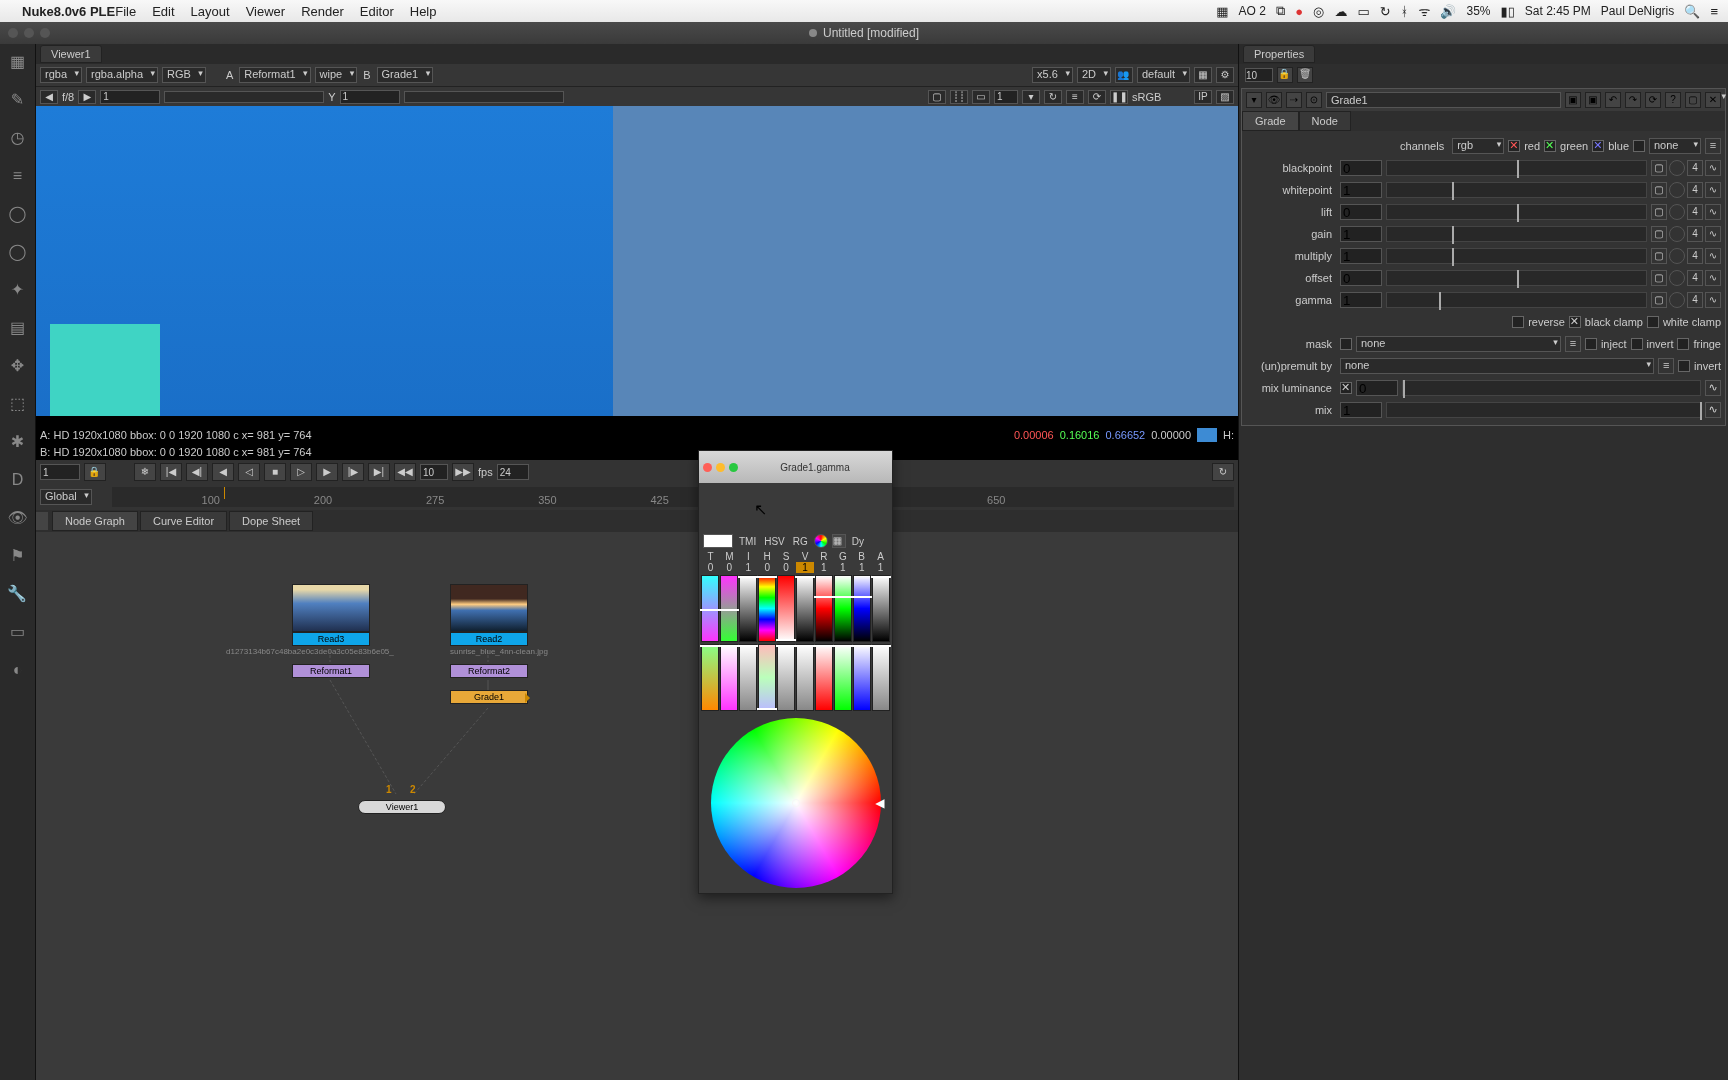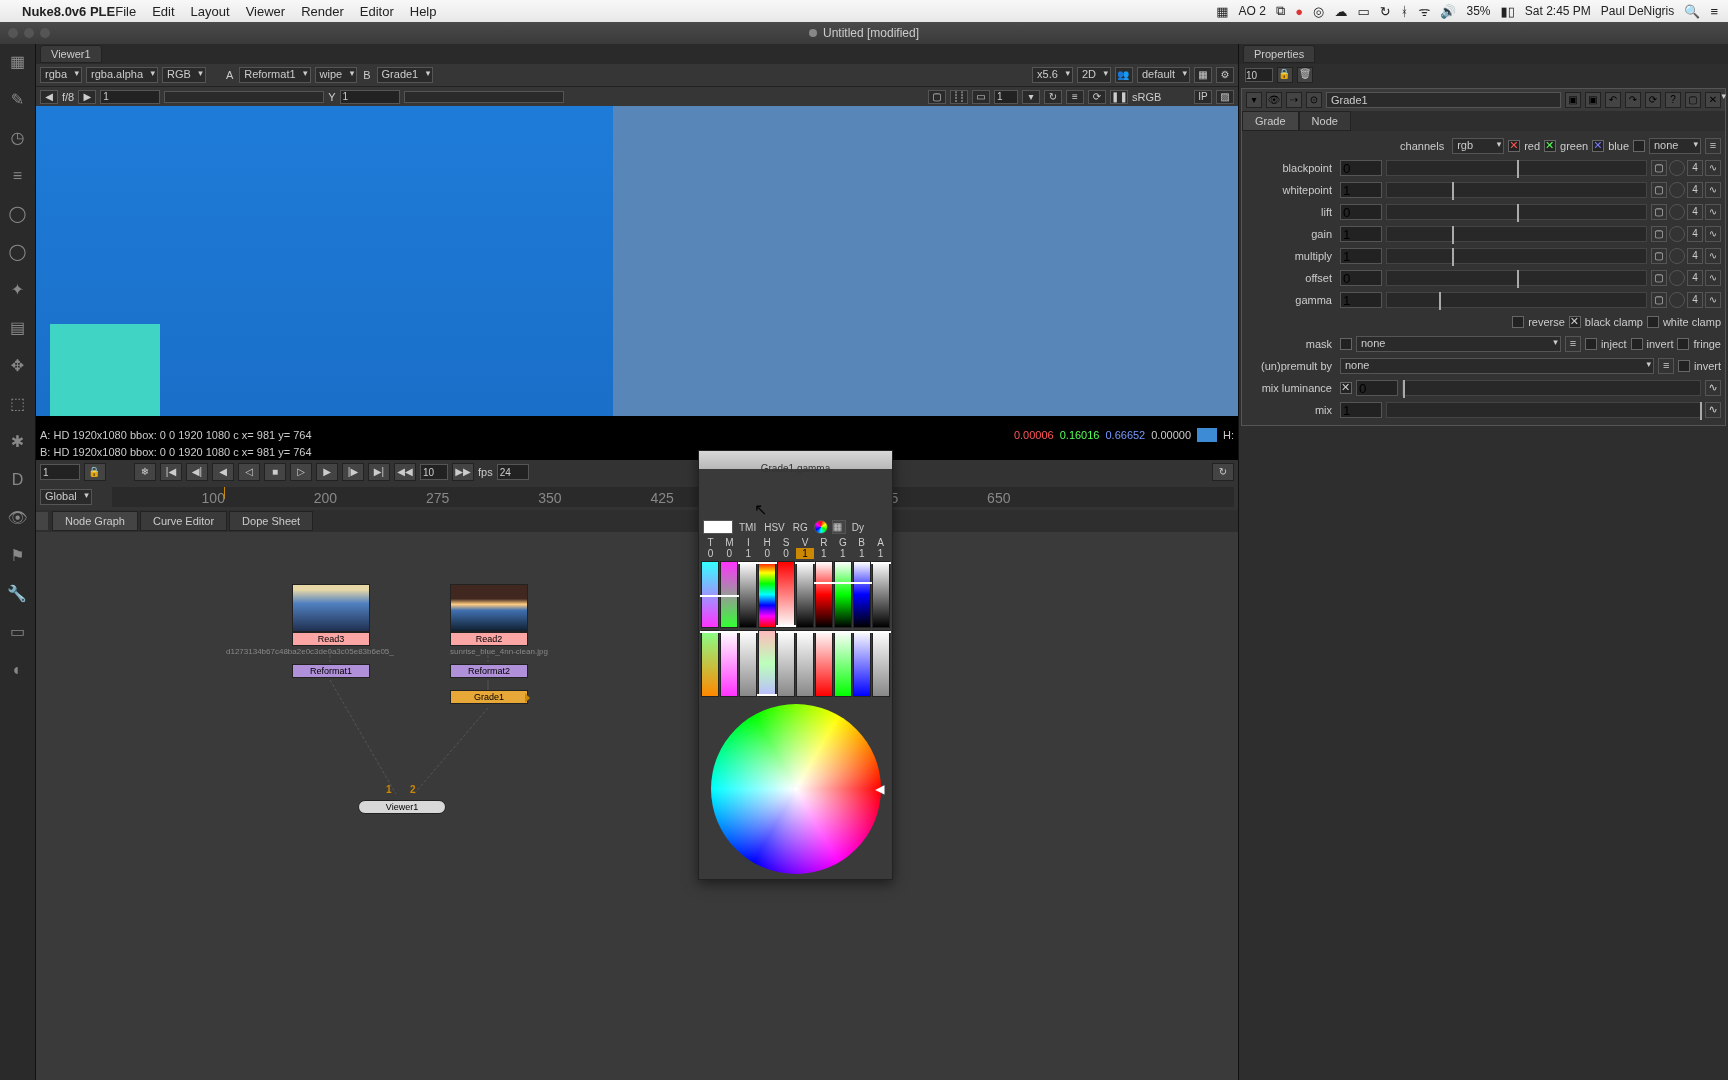--- a/index.html
+++ b/index.html
@@ -55,34 +55,34 @@
 .pixel-info .a { color: #ccc; }
 .pixel-info .swatch { width: 20px; height: 14px; background: #3d8bd4; }
 
 .playbar { height: 24px; background: #333; display: flex; align-items: center; padding: 0 4px; gap: 4px; }
 .playbar input { width: 40px; background: #222; color: #ccc; border: 1px solid #555; height: 16px; font-size: 10px; padding: 0 2px; }
 .playbar .btn { width: 22px; height: 18px; background: #444; border: 1px solid #222; color: #ccc; font-size: 10px; text-align: center; line-height: 16px; }
 .playbar .lbl { font-size: 11px; color: #ccc; }
 
 .timeline { height: 26px; background: #333; display: flex; align-items: center; padding: 0 4px; gap: 20px; position: relative; }
 .timeline .fake-select { background: #2a2a2a; color: #ccc; border: 1px solid #555; font-size: 11px; height: 16px; padding: 0 14px 0 4px; position: relative; }
-.timeline-track { flex: 1; height: 20px; background: #2a2a2a; position: relative; color: #888; font-size: 14px; }
+.timeline-track { flex: 1; height: 20px; background: #2a2a2a; position: relative; color: #888; font-size: 11px; }
 .timeline-track .marker { position: absolute; top: 0; left: 10%; width: 1px; height: 12px; background: #c80; }
 .timeline-track .tick { position: absolute; bottom: 1px; }
 
 .graph-tabs { height: 22px; background: #2e2e2e; display: flex; align-items: center; font-size: 11px; color: #ccc; }
 .graph-tabs .gtab { padding: 3px 12px; background: #3a3a3a; border: 1px solid #222; margin-right: 2px; }
 .graph-tabs .gtab.active { background: #444; }
 
 .node-graph { flex: 1; background: #3a3a3a; position: relative; }
 .node { position: absolute; font-size: 9px; text-align: center; }
 .read-node { width: 78px; }
 .read-node .thumb { width: 78px; height: 48px; background: linear-gradient(#e8d8a8 10%,#5080c0 40%,#203050); border: 1px solid #222; }
 .read-node .thumb.sunrise { background: linear-gradient(#402820 30%,#ffcc80 42%,#4070b0 55%,#102030); }
-.read-node .lbl { background: #fca5a5; color: #000; padding: 1px; border: 1px solid #222; }
+.read-node .lbl { background: #0ea5e9; color: #000; padding: 1px; border: 1px solid #222; }
 .reformat-node { width: 78px; background: #b090d8; border: 1px solid #222; padding: 1px; color: #000; }
 .grade-node { width: 78px; background: #e8a838; border: 1px solid #222; padding: 1px; color: #000; position: relative; }
 .grade-node::after { content: ""; position: absolute; right: -8px; top: 2px; border: 5px solid transparent; border-left-color: #c80; }
 .viewer-node { width: 88px; background: #d8d8d8; border: 1px solid #222; border-radius: 10px; padding: 1px; color: #000; }
 .path-text { position: absolute; font-size: 8px; color: #888; }
 .num-label { position: absolute; font-size: 10px; color: #c80; font-weight: bold; }
 svg.wire { position: absolute; top: 0; left: 0; width: 100%; height: 100%; pointer-events: none; }
 
 
 .prop-header { height: 22px; display: flex; align-items: center; padding: 0 6px; gap: 4px; font-size: 11px; color: #ccc; }
@@ -111,21 +111,21 @@
 .prop-row .chan-lbl { font-size: 11px; }
 .prop-row .num { width: 42px; background: #222; border: 1px solid #555; height: 16px; padding: 0 2px; }
 .prop-row .slider { flex: 1; height: 16px; background: #282828; border: 1px solid #444; position: relative; }
 .prop-row .slider .handle { position: absolute; top: -1px; width: 2px; height: 18px; background: #aaa; }
 .prop-row .trail-icons { display: flex; gap: 2px; }
 .prop-row .trail-icons .ti { width: 16px; height: 16px; background: #333; border: 1px solid #555; font-size: 10px; text-align: center; line-height: 14px; }
 .prop-row .colordot { width: 14px; height: 14px; border-radius: 50%; background: conic-gradient(red,yellow,lime,cyan,blue,magenta,red); border: 1px solid #555; }
 
 
 .color-picker { position: absolute; left: 698px; top: 450px; width: 195px; background: #3a3a3a; border: 1px solid #222; box-shadow: 0 4px 12px rgba(0,0,0,0.5); z-index: 100; }
-.cp-title { height: 18px; background: linear-gradient(#d8d8d8,#b8b8b8); display: flex; align-items: center; padding: 0 4px; font-size: 10px; color: #333; gap: 4px; flex-direction: column; }
+.cp-title { height: 18px; background: linear-gradient(#d8d8d8,#b8b8b8); display: flex; align-items: center; padding: 16px 4px; font-size: 10px; color: #333; gap: 4px; }
 .cp-title .dot { width: 9px; height: 9px; border-radius: 50%; }
 .cp-modes { height: 20px; display: flex; align-items: center; gap: 4px; padding: 0 4px; font-size: 10px; color: #ccc; margin-top: 48px; }
 .cp-modes .swatch { width: 30px; height: 14px; background: #fff; border: 1px solid #555; }
 .cp-modes .m { padding: 0 2px; }
 .cp-modes .iconbtn { width: 14px; height: 14px; border: 1px solid #555; background: #444; }
 .cp-labels { display: flex; padding: 0 2px; font-size: 10px; color: #ccc; }
 .cp-labels > div, .cp-values > div { width: 19px; text-align: center; }
 .cp-values { display: flex; padding: 0 2px; font-size: 10px; color: #ccc; }
 .cp-values .active { background: #c80; color: #000; }
 .cp-sliders { height: 140px; display: flex; padding: 2px; gap: 1px; }

